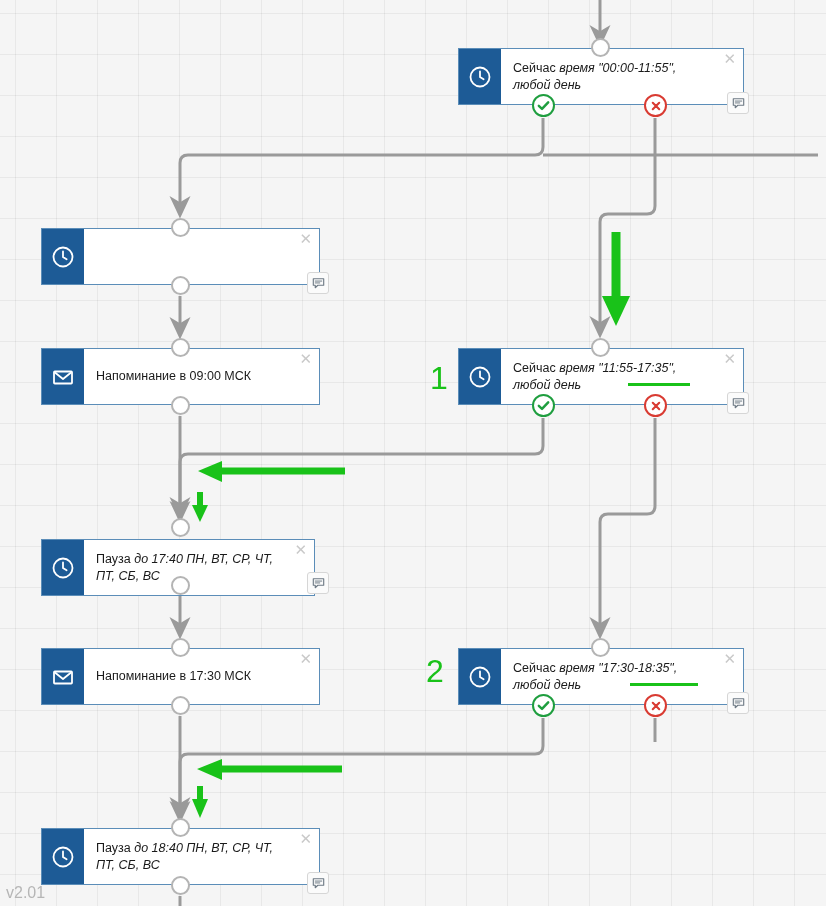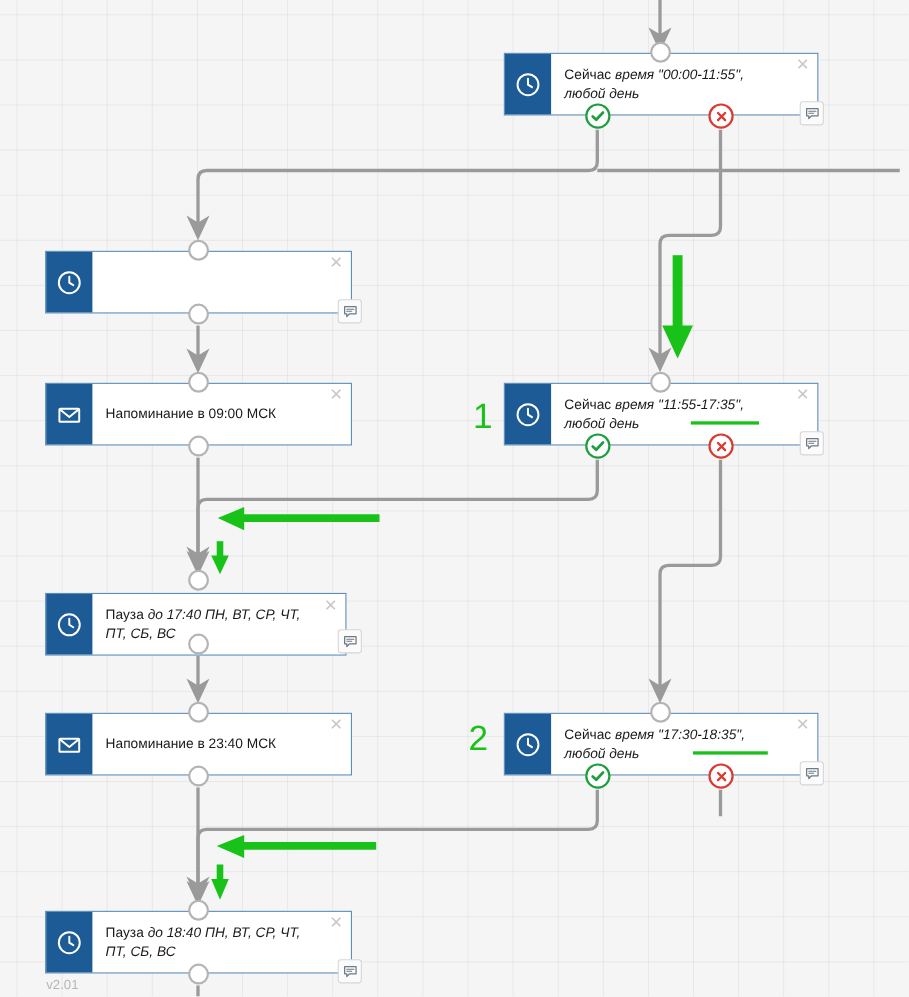--- a/index.html
+++ b/index.html
@@ -81,23 +81,22 @@
     font-family:"Liberation Sans",sans-serif;
     font-weight:400;
     line-height:32px;
   }
   .underline-hl{
     position:absolute;
     height:3px;background:#19c219;
   }
   .version{
     position:absolute;left:6px;bottom:4px;
-    font-size:12px;color:#b6b6b6;
+    font-size:16px;color:#b6b6b6;
     font-family:"Liberation Sans",sans-serif;
-    margin-left:36px;
   }
 </style>
 </head>
 <body>
 
 <div id="canvas">
 
   <svg id="wires" viewBox="0 0 826 906" xmlns="http://www.w3.org/2000/svg">
     <defs>
       <marker id="ah" markerWidth="9" markerHeight="9" refX="4.2" refY="4" orient="auto" markerUnits="strokeWidth">
@@ -293,21 +292,21 @@
 
   <div class="node" style="left:41px;top:648px;width:279px;height:57px;">
     <div class="node-icon">
       <svg width="26" height="26" viewBox="0 0 26 26">
         <rect x="4" y="7.5" width="18" height="12" rx="0.8" fill="none" stroke="#fff" stroke-width="1.8"></rect>
         <path d="M4.6 8.2 L13 15 L21.4 8.2" fill="none" stroke="#fff" stroke-width="1.8" stroke-linejoin="round"></path>
       </svg>
     </div>
     <div class="node-body">
       <div class="node-text">
-        <b>Напоминание в 23:40 МСК</b>
+        <b>Напоминание в 17:30 МСК</b>
       </div>
       <span class="node-close">✕</span>
     </div>
   </div>
   <div class="port" style="left:171px;top:638px;"></div>
   <div class="port" style="left:171px;top:696px;"></div>
 
   <div class="node" style="left:458px;top:648px;width:286px;height:57px;">
     <div class="node-icon">
       <svg width="24" height="24" viewBox="0 0 24 24">

